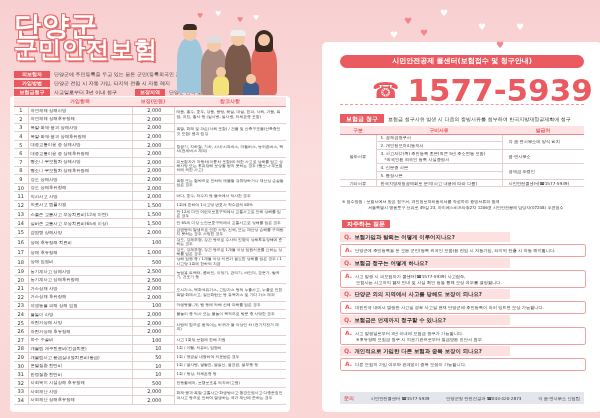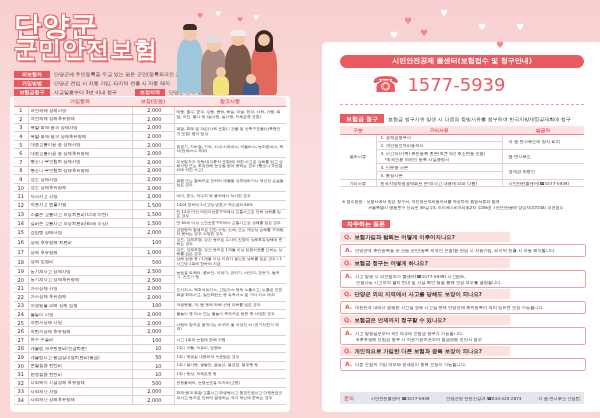--- a/index.html
+++ b/index.html
@@ -29,21 +29,21 @@
   table.coverage td { height: 8.6px; border-bottom: 1px solid #e4d0d0; padding: 0 2px; white-space: nowrap; overflow: hidden; }
   table.coverage td.num { text-align: center; width: 14px; border-right: 1px solid #e4d0d0; font-size: 5px; }
   table.coverage td.item { width: 104px; border-right: 1px solid #e4d0d0; }
   table.coverage td.amt { width: 42px; text-align: right; padding-right: 12px; border-right: 1px solid #e4d0d0; font-size: 5px; }
   table.coverage td.note { font-size: 3.8px; white-space: normal; line-height: 4.4px; }
   
   .right-card { position: absolute; left: 322px; top: 42px; width: 280px; height: 370px; background: #fff; border-radius: 5px; }
   .callcenter-pill { position: absolute; left: 18px; top: 13px; width: 244px; height: 13px; background: #ea5a60; color: #fff; border-radius: 7px; font-size: 7px; font-weight: bold; text-align: center; line-height: 13px; }
   .phone-wrap { position: absolute; left: 50px; top: 30px; display: flex; align-items: center; color: #ea5a60; }
   .phone-icon { font-size: 22px; margin-right: 8px; }
-  .phone-number { font-size: 18px; font-weight: normal; letter-spacing: 0px; }
+  .phone-number { font-size: 31px; font-weight: bold; letter-spacing: 0px; }
   .dash { position: absolute; left: 18px; top: 62px; width: 244px; border-top: 1px dashed #f09a9a; }
   .claim-head { position: absolute; left: 18px; top: 72px; display: flex; align-items: center; }
   .claim-tag { background: #ea5a60; color: #fff; font-weight: bold; font-size: 6px; padding: 0 6px; height: 9px; line-height: 9px; margin-right: 4px; }
   .claim-text { font-size: 5px; white-space: nowrap; }
   table.docs { position: absolute; left: 18px; top: 84px; width: 244px; border-collapse: collapse; font-size: 4.2px; }
   table.docs th { background: #fde3e3; color: #e8585e; font-weight: bold; height: 8px; font-size: 4.8px; border-bottom: 1px solid #e88; }
   table.docs td { border-bottom: 1px solid #e4d0d0; padding: 0 2px; height: 7.8px; }
   table.docs td.cat { text-align: center; border-right: 1px solid #e4d0d0; width: 36px; }
   table.docs td.doc { border-right: 1px solid #e4d0d0; width: 126px; padding-left: 4px; }
   table.docs td.issuer { padding-left: 6px; }

